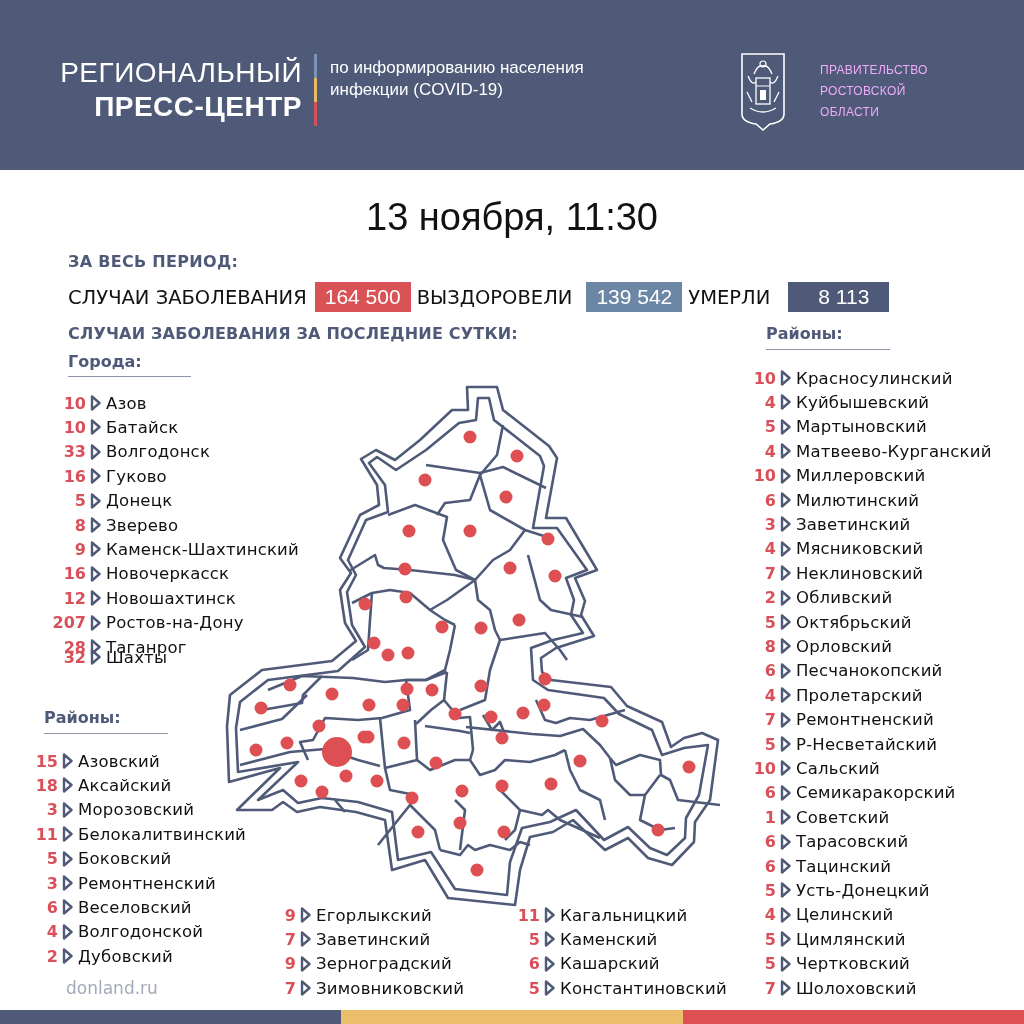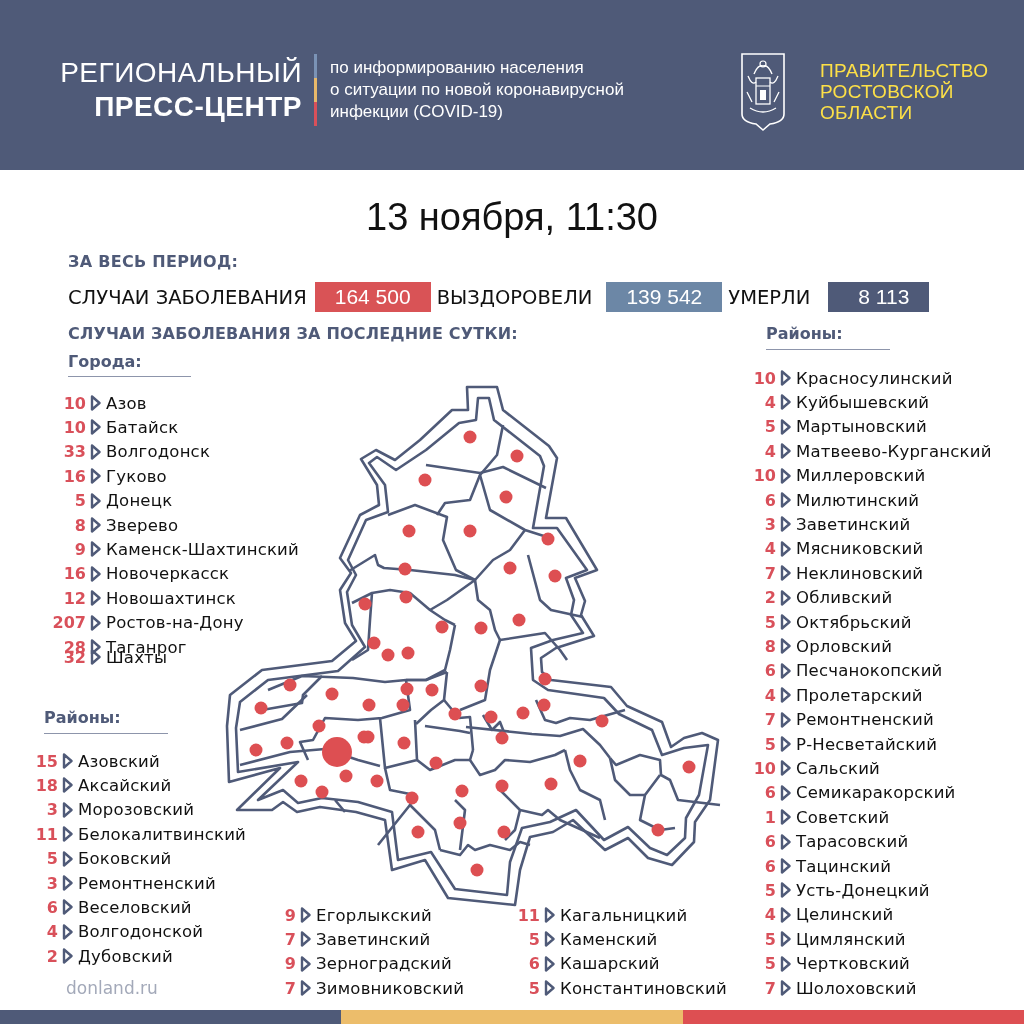--- a/index.html
+++ b/index.html
@@ -10,28 +10,28 @@
     .header { position: absolute; left: 0; top: 0; width: 1024px; height: 170px; background: #4f5a78; }
     .header-title { position: absolute; right: 722px; top: 56px; text-align: right; color: #fff; line-height: 34px; }
     .header-title .t1 { font-family: "Liberation Sans", sans-serif; font-size: 28px; letter-spacing: 0.5px; font-weight: 400; }
     .header-title .t2 { font-family: "Liberation Sans", sans-serif; font-size: 28px; font-weight: 700; letter-spacing: 0.5px; }
     .header-sep { position: absolute; left: 314px; top: 54px; width: 3px; height: 72px; }
     .header-sep .s1 { height: 24px; background: #7b93b6; }
     .header-sep .s2 { height: 24px; background: #e9b96a; }
     .header-sep .s3 { height: 24px; background: #d9505a; }
     .header-sub { position: absolute; left: 330px; top: 57px; color: #fff; font-family: "Liberation Sans", sans-serif; font-size: 17px; line-height: 22px; }
     .crest { position: absolute; left: 740px; top: 52px; width: 46px; height: 80px; }
-    .gov { position: absolute; left: 820px; top: 60px; color: #fde047; font-family: "Liberation Sans", sans-serif; font-size: 19px; line-height: 21px; letter-spacing: 0.3px; }
+    .gov { position: absolute; left: 820px; top: 60px; color: #f0abfc; font-family: "Liberation Sans", sans-serif; font-size: 12px; line-height: 21px; letter-spacing: 0.3px; }
 
     
     .date { position: absolute; left: 0; width: 1024px; top: 196px; text-align: center; font-family: "Liberation Sans", sans-serif; font-size: 38px; font-weight: 500; color: #111; }
     .period-label { position: absolute; left: 68px; top: 252px; font-family: "DejaVu Sans", sans-serif; font-size: 16px; font-weight: 600; color: #4f5a78; letter-spacing: 0.3px; }
     .totals { position: absolute; left: 68px; top: 282px; height: 30px; display: flex; align-items: center; font-family: "DejaVu Sans", sans-serif; font-size: 19.5px; font-weight: 500; color: #111; white-space: nowrap; }
     .totals .lbl { margin-right: 8px; }
-    .badge { color: #fff; font-family: "Liberation Sans", sans-serif; font-size: 21px; padding: 0 20px; height: 30px; line-height: 30px; margin-right: 6px; }
+    .badge { color: #fff; font-family: "Liberation Sans", sans-serif; font-size: 21px; padding: 0 10px; height: 30px; line-height: 30px; margin-right: 6px; }
     .badge.cases { background: #d95356; }
     .badge.recovered { background: #6c87a6; margin-left: 6px; }
     .badge.deaths { background: #4f5a78; margin-left: 10px; padding: 0 20px 0 30px; }
     .daily-label { position: absolute; left: 68px; top: 324px; font-family: "DejaVu Sans", sans-serif; font-size: 16px; font-weight: 600; color: #4f5a78; letter-spacing: 0.2px; }
 
     .section-title { position: absolute; font-family: "DejaVu Sans", sans-serif; font-size: 16px; font-weight: 600; color: #4f5a78; }
     .section-rule { position: absolute; height: 1px; background: #8d95ab; }
 
     
     .list { position: absolute; }
@@ -57,21 +57,20 @@
     <div class="t1">РЕГИОНАЛЬНЫЙ</div>
     <div class="t2">ПРЕСС-ЦЕНТР</div>
   </div>
   <div class="header-sep">
     <div class="s1"></div>
       <div class="s2"></div>
       <div class="s3"></div>
   </div>
   <div class="header-sub">
     <div>по информированию населения</div>
-    <div>о ситуации по новой коронавирусной</div>
     <div>инфекции (COVID-19)</div>
   </div>
   <svg class="crest" viewBox="0 0 46 80">
     <path d="M2 2 H44 V62 Q44 70 30 72 L23 78 L16 72 Q2 70 2 62 Z" fill="none" stroke="#fff" stroke-width="1.6"></path>
     <path d="M14 22 Q18 12 23 14 Q28 12 32 22" fill="none" stroke="#fff" stroke-width="1.4"></path>
     <circle cx="23" cy="12" r="3" fill="none" stroke="#fff" stroke-width="1.2"></circle>
     <path d="M8 24 Q12 34 16 30 M38 24 Q34 34 30 30" fill="none" stroke="#fff" stroke-width="1.3"></path>
     <rect x="16" y="26" width="14" height="26" fill="none" stroke="#fff" stroke-width="1.3"></rect>
     <line x1="16" y1="34" x2="30" y2="34" stroke="#fff" stroke-width="1"></line>
     <rect x="20" y="38" width="6" height="10" fill="#fff"></rect>

